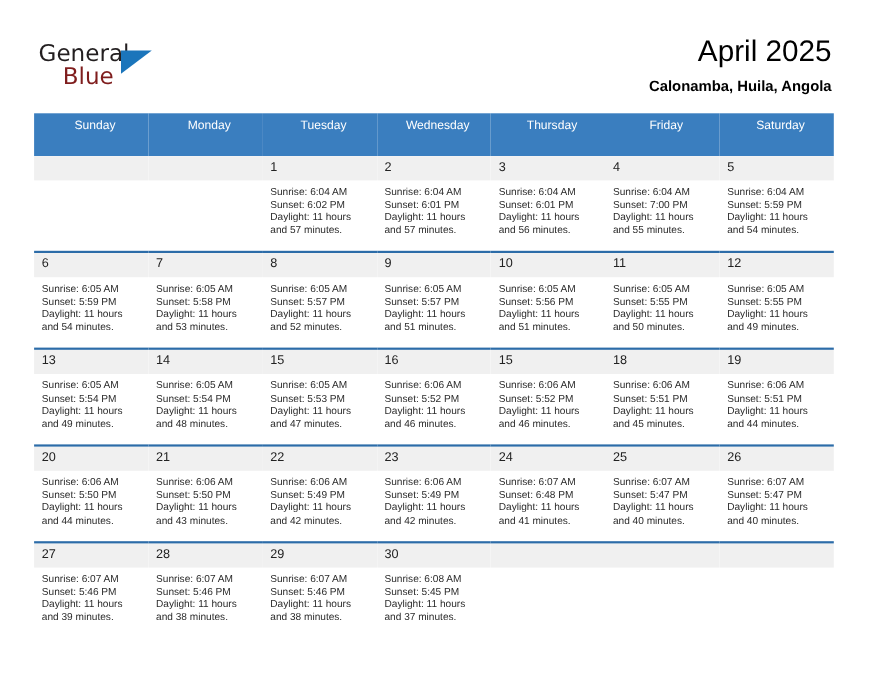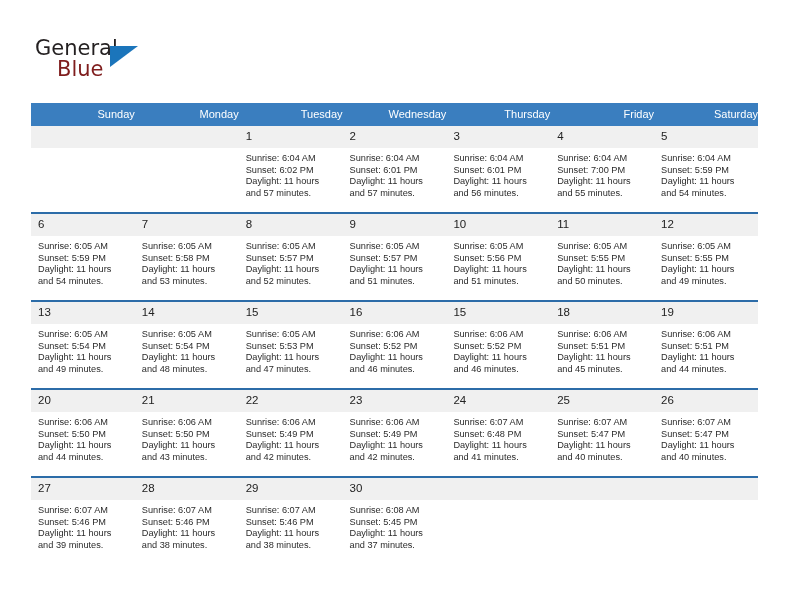--- a/index.html
+++ b/index.html
@@ -93,22 +93,22 @@
     top: 103px;
     width: 727px;
     border-collapse: collapse;
     table-layout: fixed;
   }
   .cal th {
     background: #3a7ebf;
     color: #ffffff;
     font-size: 11px;
     font-weight: 400;
-    text-align: right;
-    padding: 5px 0 5px 7px;
+    text-align: center;
+    padding: 5px 0 21px 7px;
     height: 12px;
     line-height: 13px;
   }
   .cal col { width: 103.857px; }
 
   .cal td {
     vertical-align: top;
     padding: 0;
     height: 86px;
     border-top: 2px solid #2c6ca8;
@@ -140,20 +140,24 @@
 <div class="page">
 
   <div class="header">
 
     <div class="logo">
       <span class="logo-general">General</span>
       <span class="logo-tri"></span>
       <span class="logo-blue">Blue</span>
     </div>
 
+    <div class="title-block">
+      <div class="cal-title">April 2025</div>
+      <div class="cal-location">Calonamba, Huila, Angola</div>
+    </div>
 
   </div>
 
   <table class="cal">
     <colgroup>
       <col>
         <col>
         <col>
         <col>
         <col>

